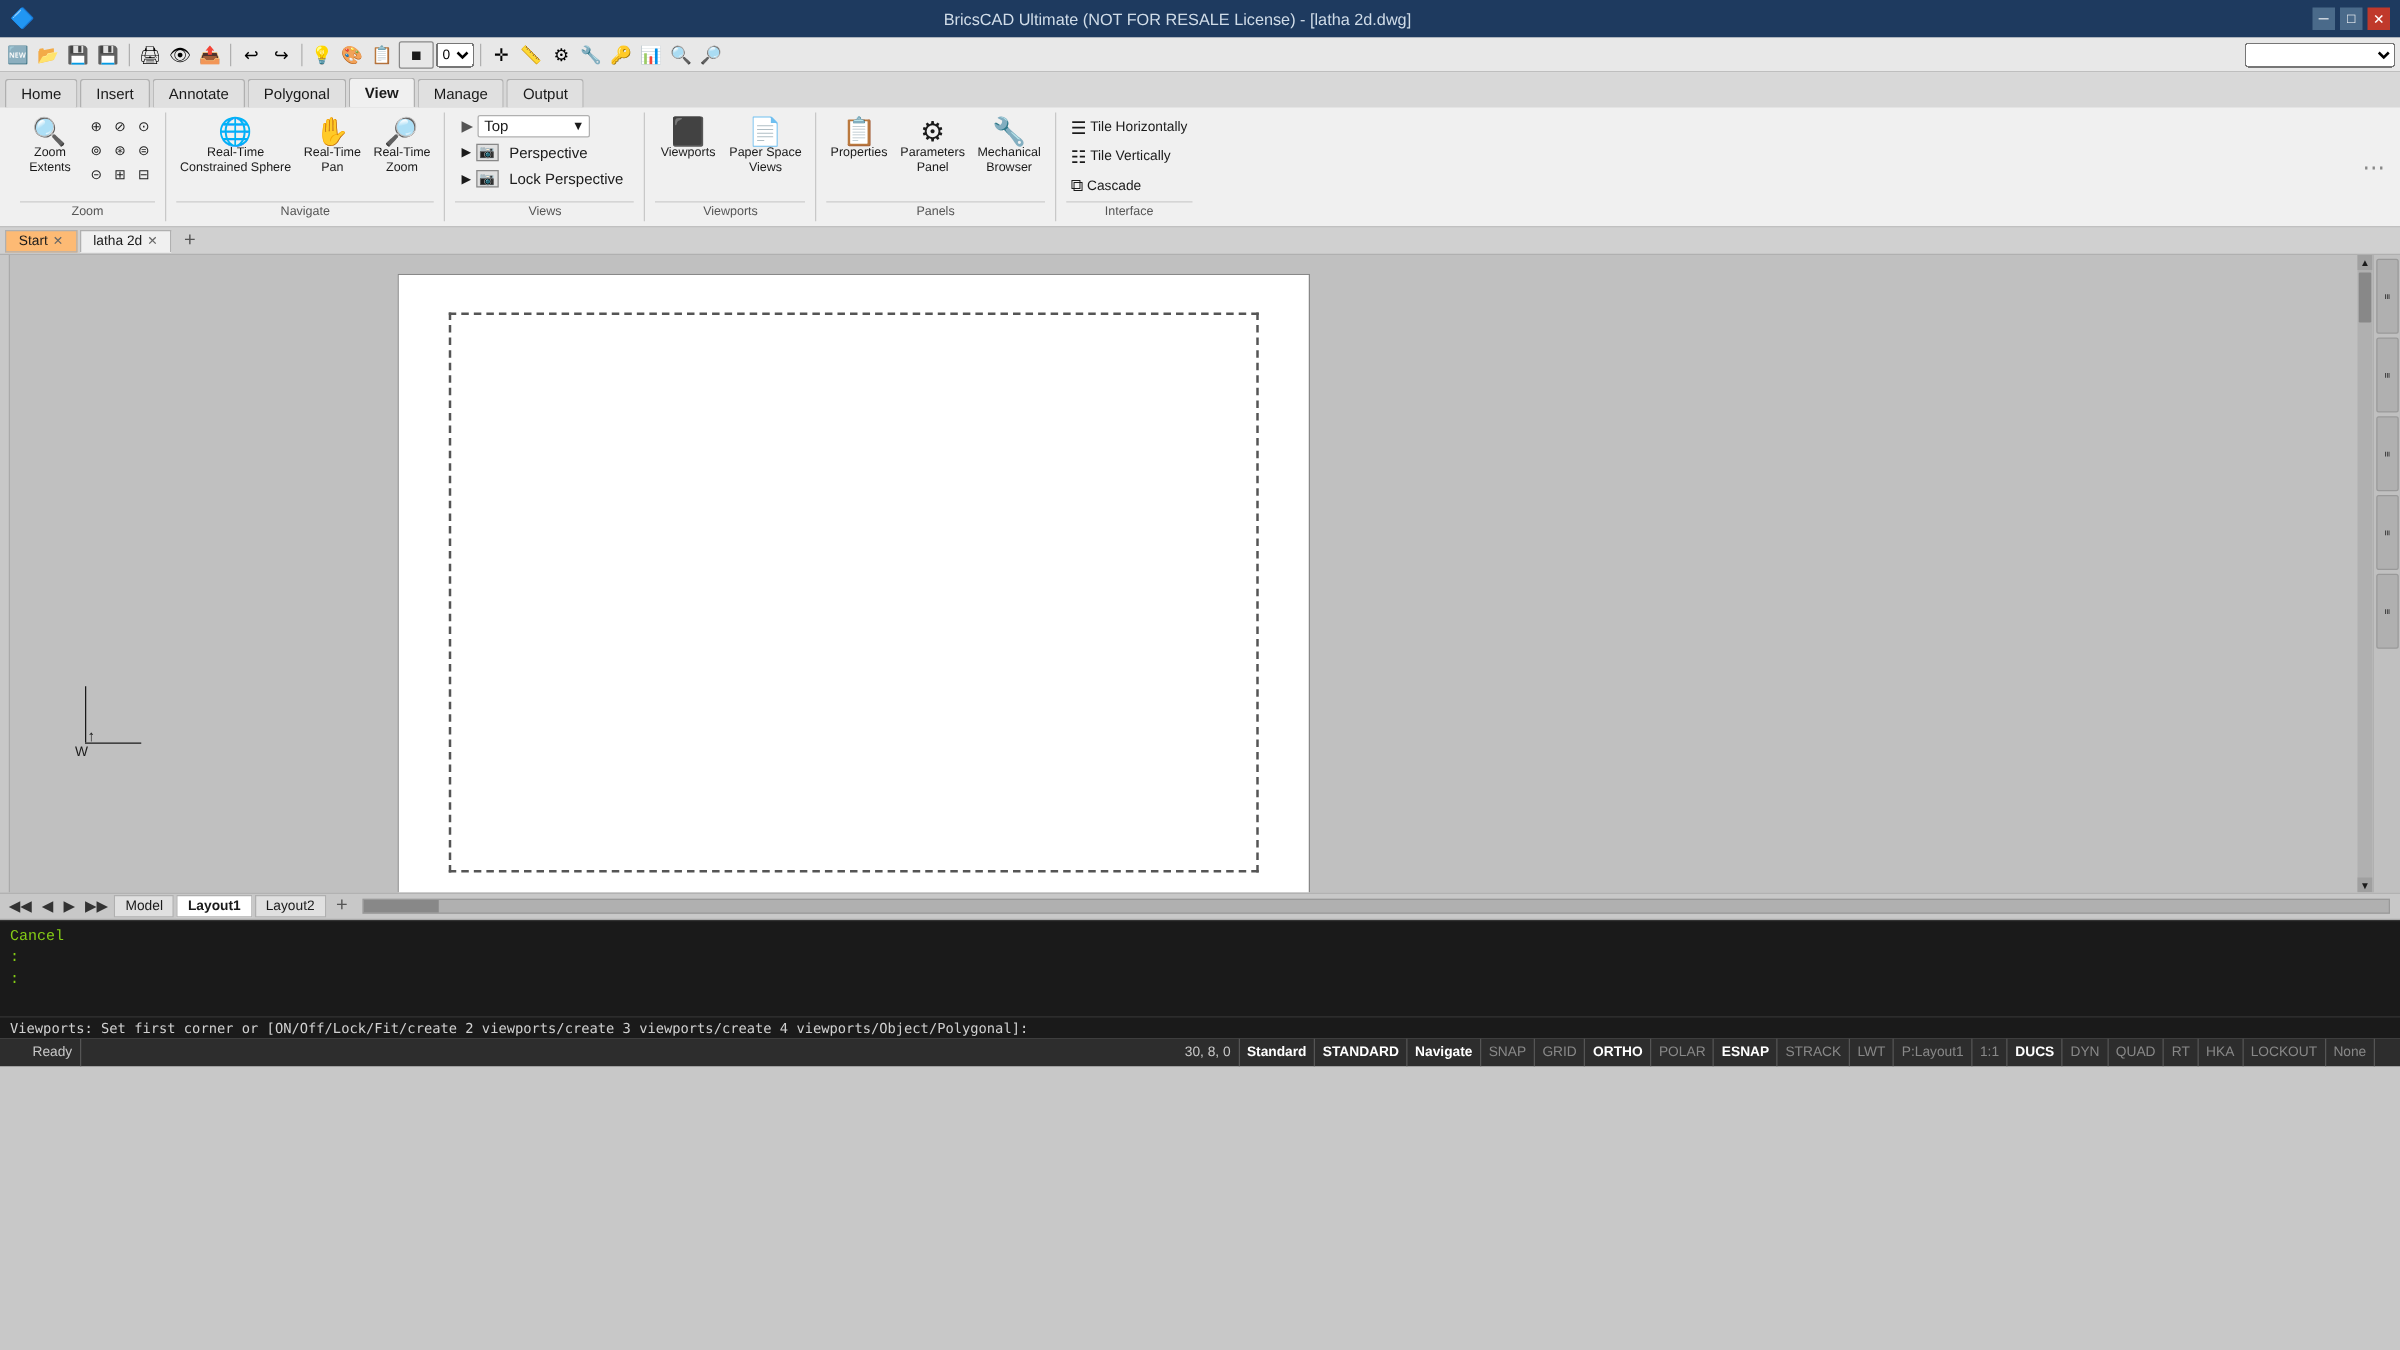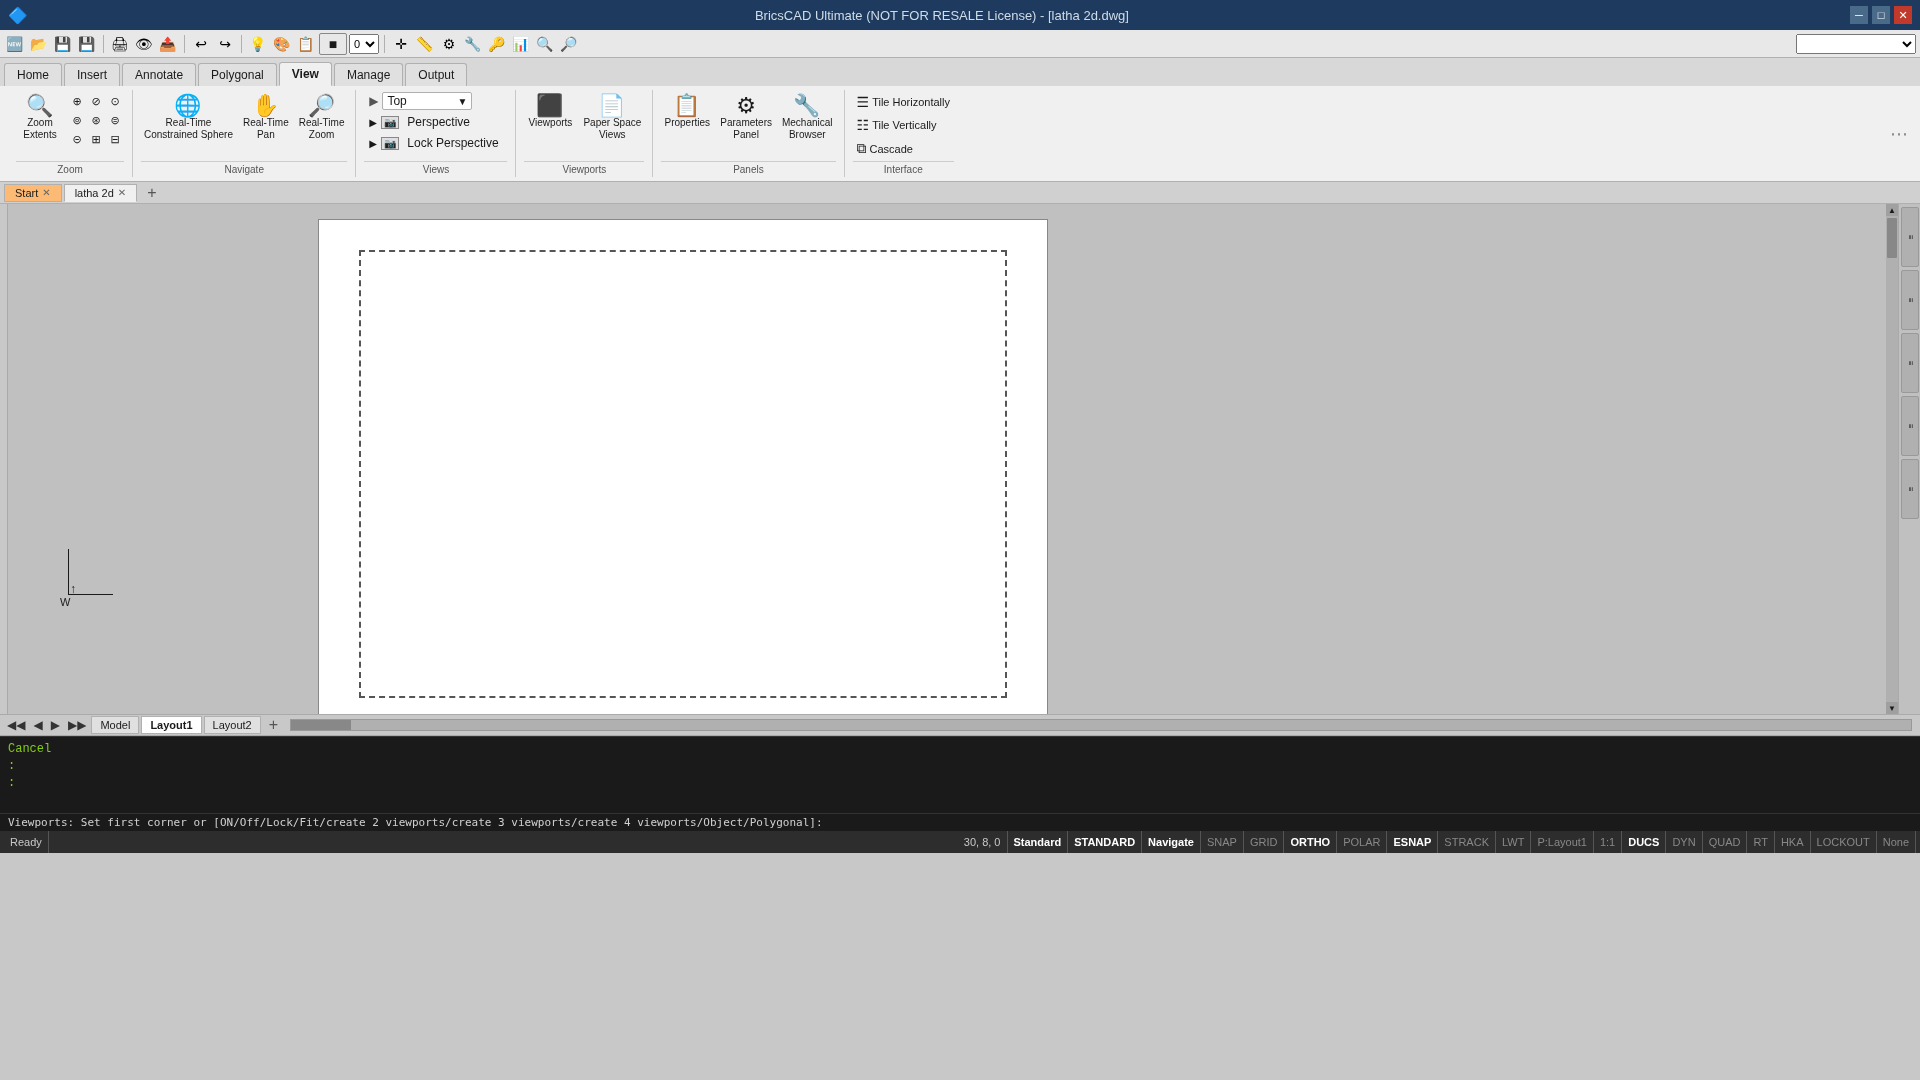--- a/index.html
+++ b/index.html
@@ -47,21 +47,21 @@
     }
 
     
     #cmd-area { height: 95px; background: #1a1a1a; border-top: 1px solid #333; display: flex; flex-direction: column; }
     #cmd-output { flex: 1; padding: 4px 8px; color: #84cc16; font-size: 12px; font-family: 'Courier New', monospace; overflow-y: auto; }
     #cmd-output .cmd-line { line-height: 1.4; }
     #cmd-input-row { display: flex; align-items: center; padding: 2px 8px; border-top: 1px solid #333; }
     #cmd-input-row span { color: #d0d0d0; font-family: 'Courier New', monospace; font-size: 12px; }
 
     
-    #status-bar { height: 22px; background: #2d2d2d; display: flex; align-items: center; padding: 0 4px; gap: 0; color: #c8c8c8; font-size: 11px; }
+    #status-bar { height: 22px; background: #2d2d2d; display: flex; align-items: center; padding: 0 20px; gap: 0; color: #c8c8c8; font-size: 11px; }
     .status-item { padding: 0 6px; border-right: 1px solid #555; height: 100%; display: flex; align-items: center; cursor: pointer; white-space: nowrap; }
     .status-item.active { color: #ffffff; font-weight: bold; }
     .status-item.inactive { color: #888; }
 
     
     #doc-tabs { height: 22px; background: #d0d0d0; border-bottom: 1px solid #b0b0b0; display: flex; align-items: center; padding: 0 4px; gap: 2px; }
     .doc-tab { padding: 2px 10px; background: #fdba74; border: 1px solid #b0b0b0; cursor: pointer; font-size: 11px; display: flex; align-items: center; gap: 4px; }
     .doc-tab.active { background: #f0f0f0; border-bottom: 1px solid #f0f0f0; }
     .doc-tab-close { font-size: 10px; color: #666; }
     .layout-tab { padding: 2px 8px; font-size: 11px; background: #e0e0e0; border: 1px solid #b0b0b0; cursor: pointer; }

